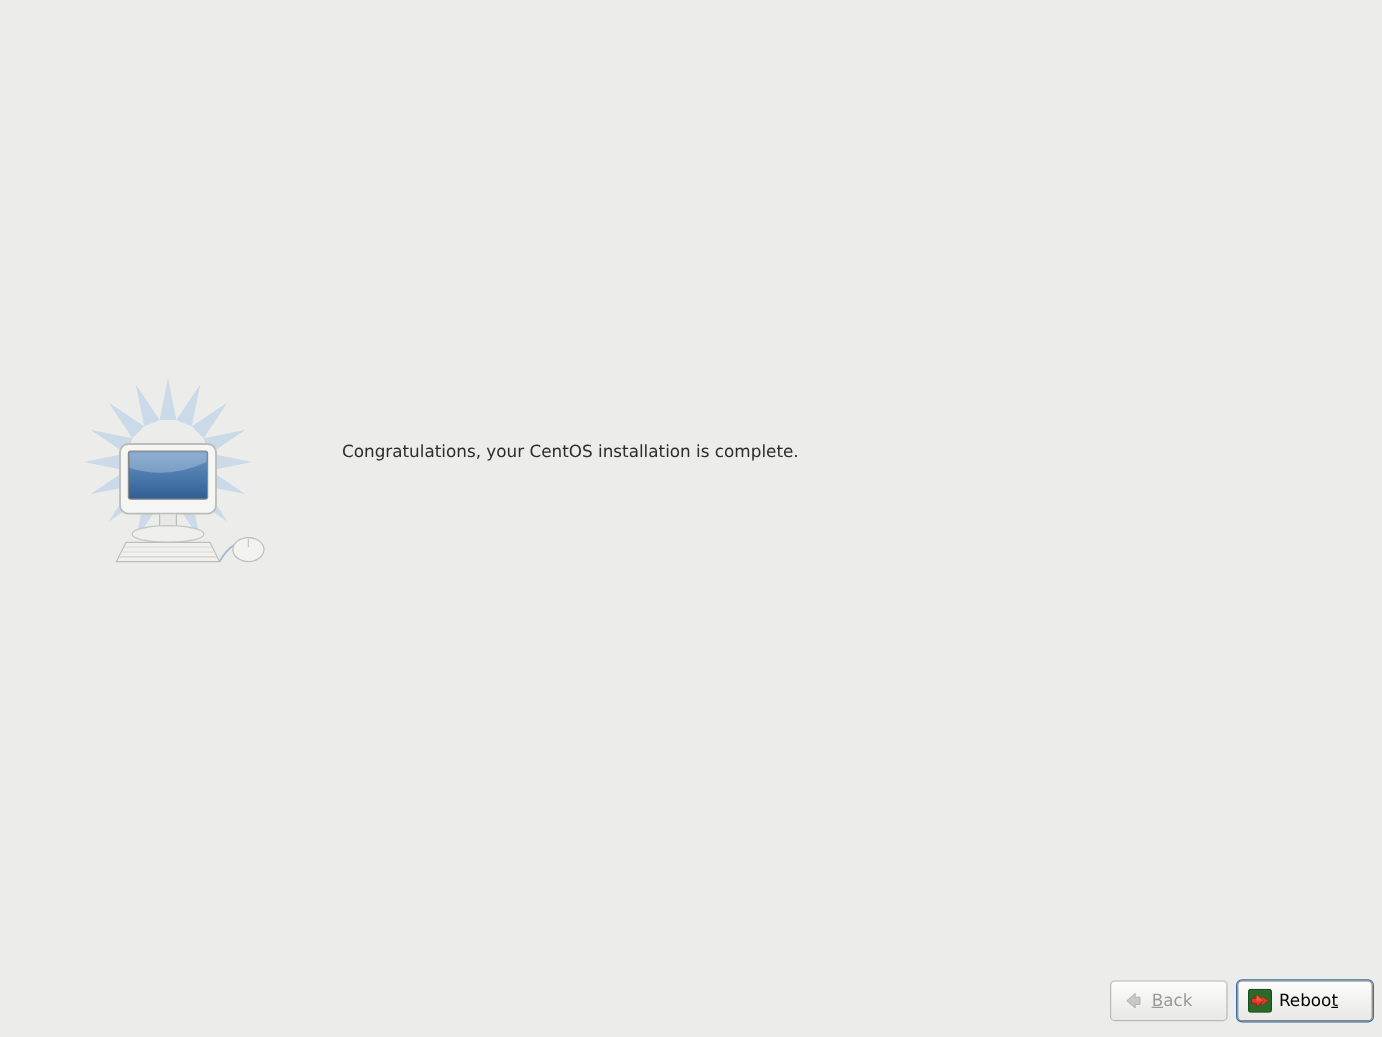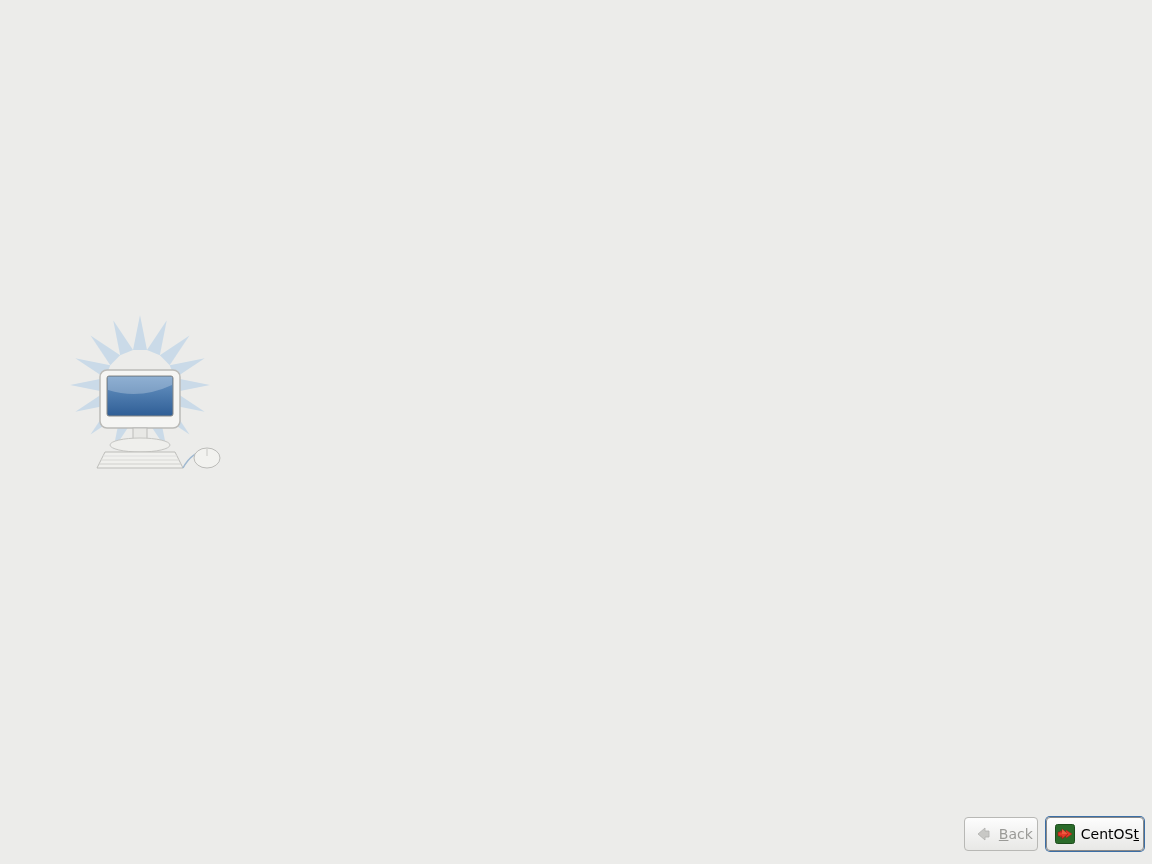--- a/index.html
+++ b/index.html
@@ -46,21 +46,21 @@
       position: absolute;
       bottom: 13px;
       right: 8px;
       display: flex;
       gap: 8px;
     }
     .btn {
       display: inline-flex;
       align-items: center;
       gap: 6px;
-      padding: 5px 4px 5px 8px;
+      padding: 5px 28px 5px 8px;
       background: linear-gradient(to bottom, #fdfdfd, #f2f2f1, #e8e8e6);
       border: 1px solid #b8b8b5;
       border-radius: 4px;
       font-size: 14px;
       font-family: inherit;
       cursor: pointer;
       height: 34px;
     }
     .btn.default {
       box-shadow: 0 0 0 1px #3b6ea5;
@@ -135,20 +135,21 @@
         <line x1="-2" y1="4" x2="72" y2="4" stroke="#dedede"></line>
       </g>
 
       <path d="M 148 168 Q 158 150 172 152" fill="none" stroke="#9fb8d0" stroke-width="1.5"></path>
 
       <ellipse cx="172" cy="158" rx="13" ry="10" fill="#f2f2ef" stroke="#bcbcb9"></ellipse>
       <line x1="172" y1="149" x2="172" y2="156" stroke="#c8c8c5"></line>
     </svg>
   </div>
   <div class="text-container">
+    <p>Congratulations, your CentOS installation is complete.</p>
   </div>
 </div>
 
 <div class="button-bar">
   <button class="btn disabled">
     <span class="icon-slot">
       <svg width="18" height="18" viewBox="0 0 18 18">
         <path d="M 11 3 L 4 9 L 11 15 L 11 12 L 15 12 L 15 6 L 11 6 Z" fill="#c8c8c5" stroke="#b0b0ad" stroke-width="0.8"></path>
       </svg>
     </span>
@@ -156,15 +157,15 @@
   </button>
   <button class="btn default">
     <span class="icon-slot">
       <svg width="20" height="20" viewBox="0 0 20 20">
         <rect x="0.5" y="0.5" width="19" height="19" rx="2" fill="#2a6b2a" stroke="#1d4d1d"></rect>
         <path d="M 5 10 L 11 10 L 11 6 L 17 10 L 11 14 L 11 10 Z M 5 7 L 9 7 L 9 13 L 5 13 Z" fill="#e43a2a" stroke="#a52018" stroke-width="0.5"></path>
         <path d="M 7 5 L 13 10 L 7 15 L 7 12 L 3 12 L 3 8 L 7 8 Z" fill="#e43a2a" stroke="#8a1c12" stroke-width="0.6"></path>
         <path d="M 7 5 L 13 10 L 7 10 Z" fill="#f46a4a" opacity="0.7"></path>
       </svg>
     </span>
-    <span class="label"><span>CentOS</span><span class="underline">t</span><span></span></span>
+    <span class="label"><span>Reboo</span><span class="underline">t</span><span></span></span>
   </button>
 </div>
 
 </body></html>

